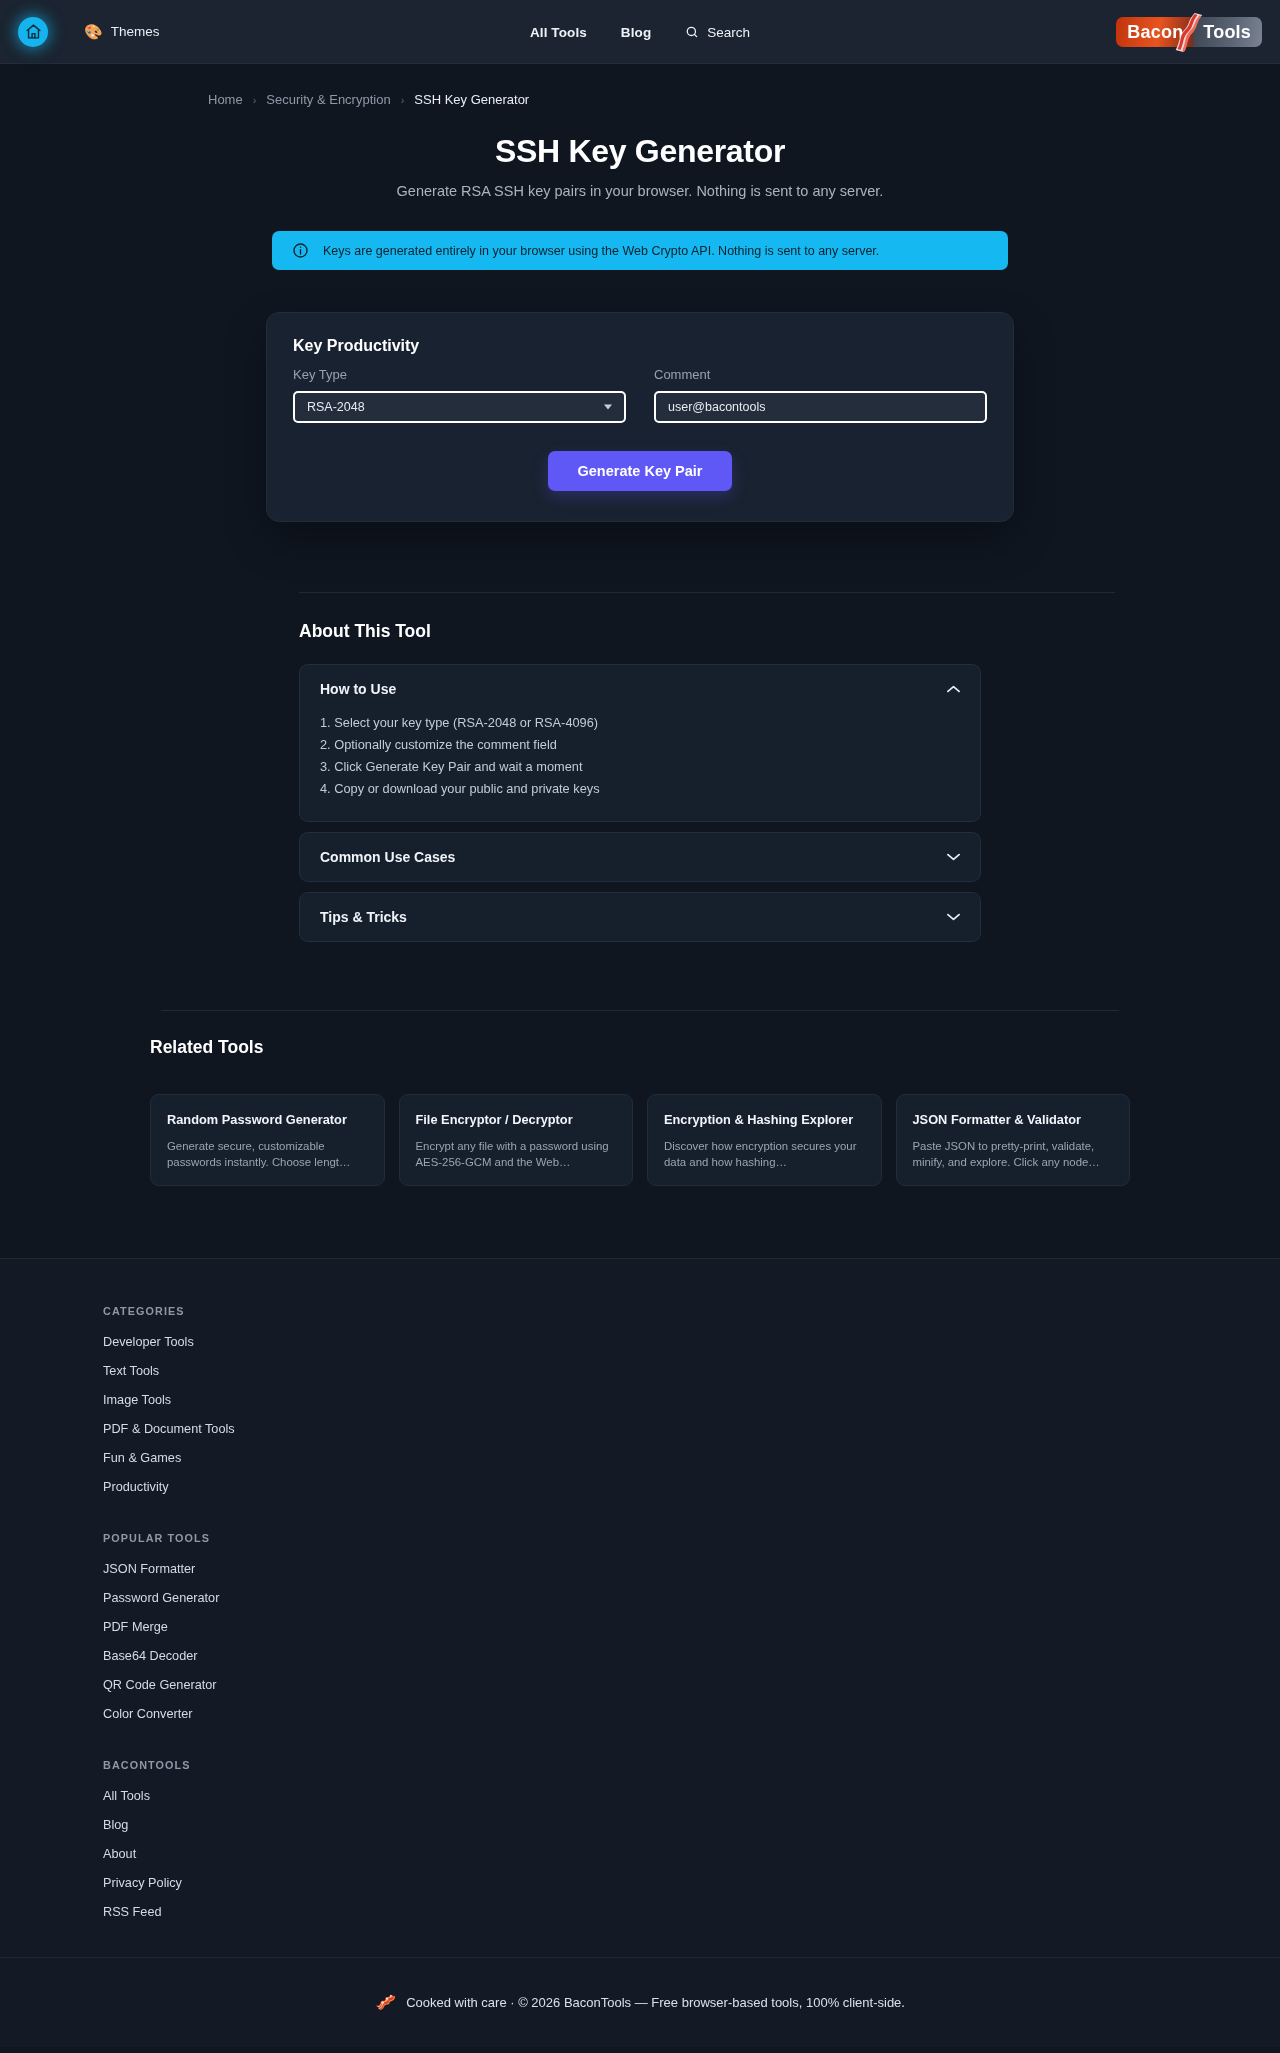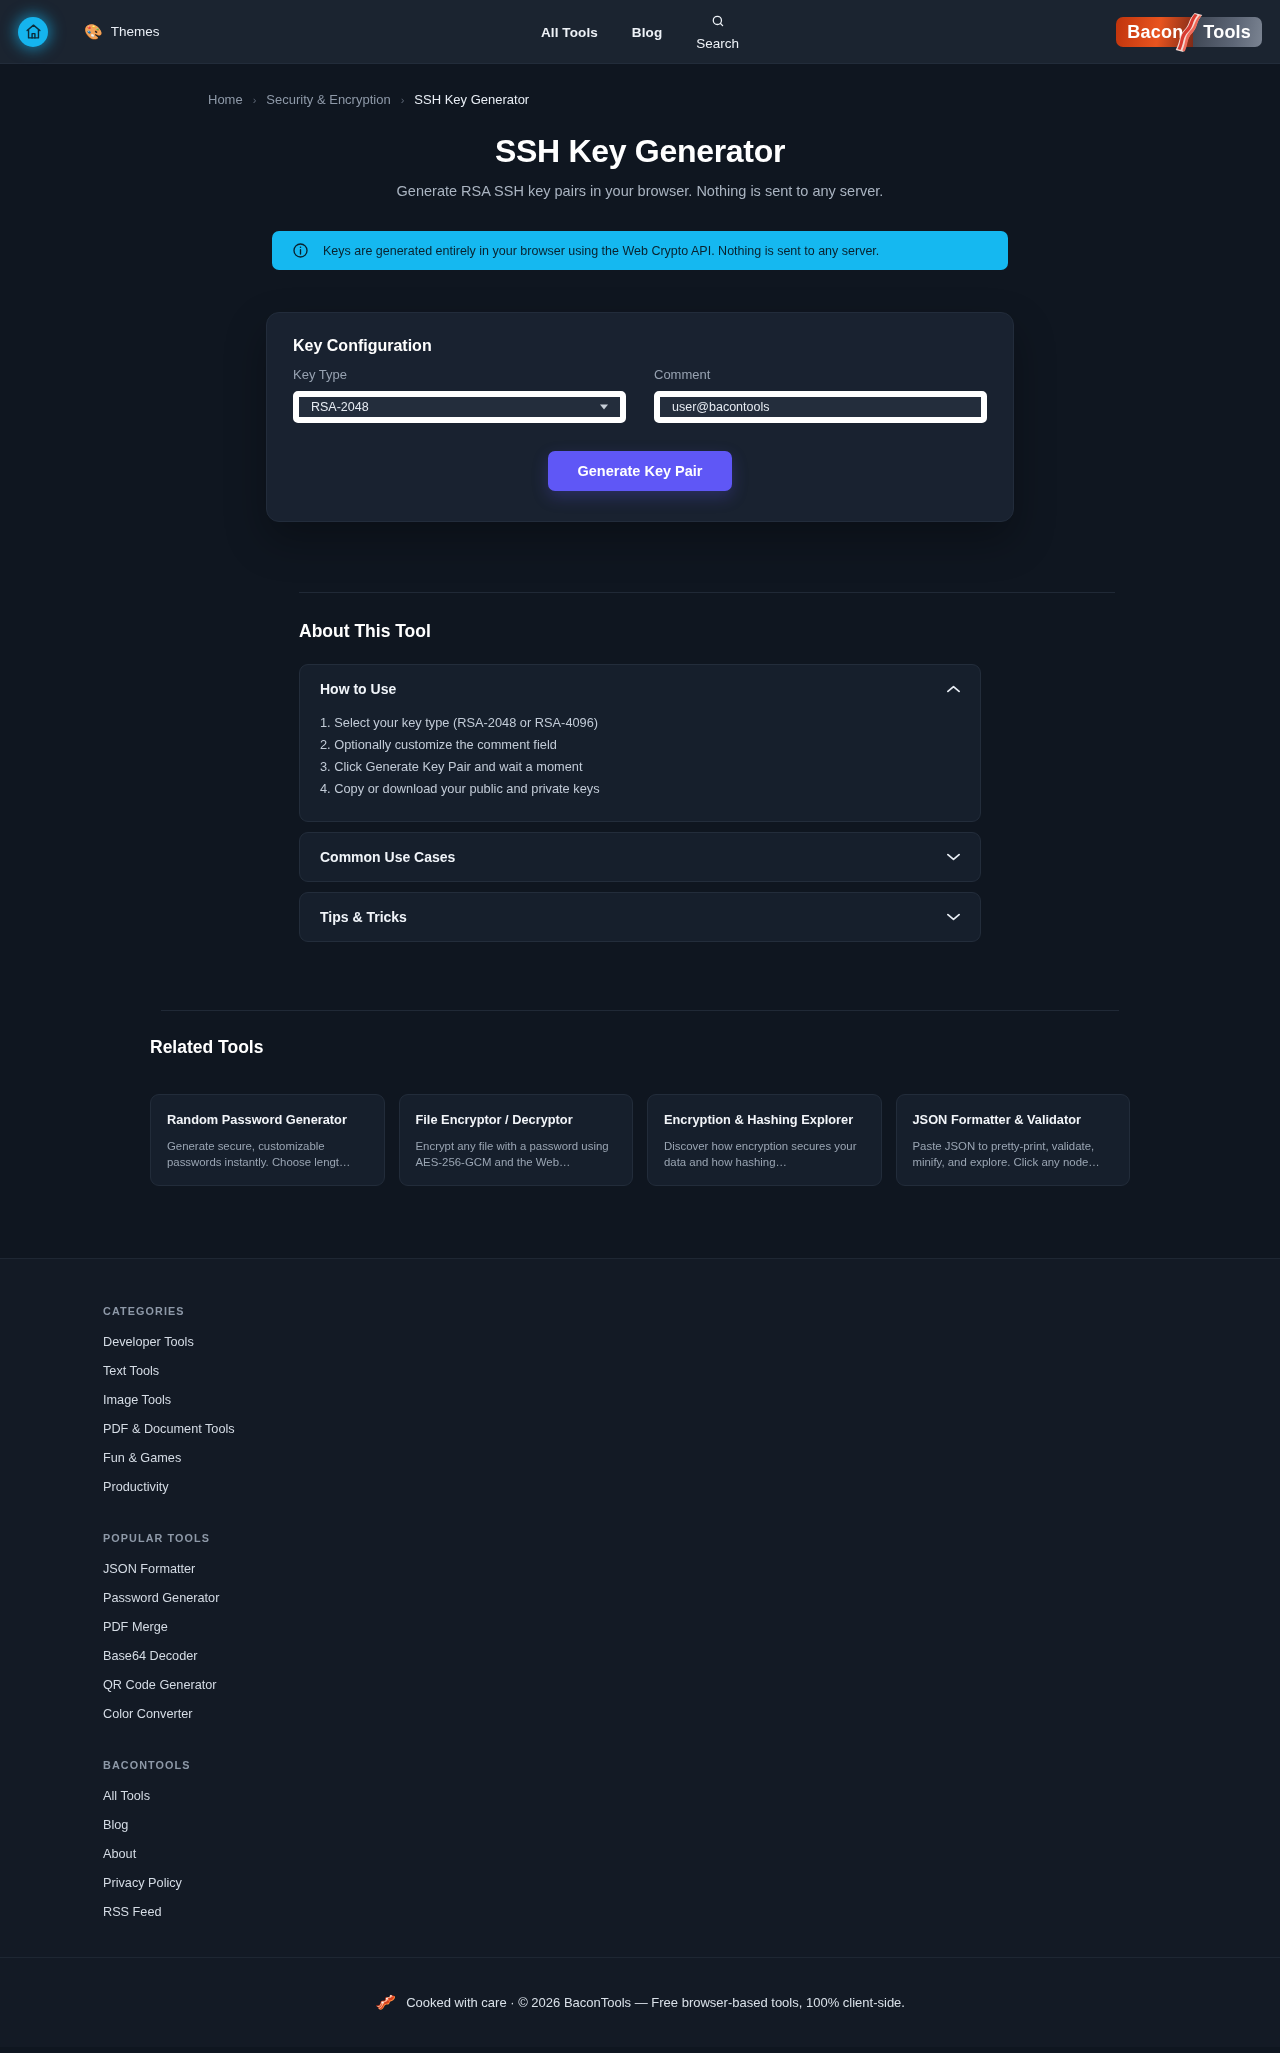--- a/index.html
+++ b/index.html
@@ -34,21 +34,21 @@
   .home-btn svg { display:block; }
   .themes { display: flex; align-items: center; gap: 8px; font-size: 13.5px; color: #e8edf4; }
   .themes .emoji { font-size: 15px; line-height: 1; }
 
   .nav-center {
     position: absolute; left: 50%; top: 0; height: 64px;
     transform: translateX(-50%);
     display: flex; align-items: center; gap: 34px;
   }
   .nav-link { font-size: 13.5px; color: #eef2f7; font-weight: 600; letter-spacing: .1px; }
-  .nav-search { display: flex; align-items: center; gap: 8px; font-size: 13.5px; color: #eef2f7; font-weight: 500; flex-direction: column;}
+  .nav-search { display: flex; align-items: center; gap: 8px; font-size: 13.5px; color: #eef2f7; font-weight: 500;}
   .nav-search svg { display:block; }
 
   .nav-right { margin-left: auto; display:flex; align-items:center; }
   .logo {
     position: relative;
     display: flex; align-items: center;
     height: 30px;
     border-radius: 7px;
     overflow: visible;
   }
@@ -118,21 +118,21 @@
     padding: 24px 26px 30px 26px;
     box-shadow: 0 18px 42px rgba(0,0,0,.30);
   }
   .card-title { font-size: 16px; font-weight: 700; color: #ffffff; }
   .fields { display: flex; gap: 28px; margin-top: 12px; }
   .field { flex: 1; }
   .field-label { display:block; font-size: 13px; color: #97a2b1; margin-bottom: 9px; }
   .select-box, .text-box {
     width: 100%; height: 32px;
     background: #232d3c;
-    border: 6px solid #ffffff;
+    border: 2px solid #ffffff;
     border-radius: 5px;
     color: #e6ebf2;
     font-size: 12.5px;
     font-family: "Liberation Sans", sans-serif;
     padding: 4px 12px;
     display: flex; align-items: center;
     position: relative;
   }
   .select-box .caret {
     position:absolute; right: 12px; top: 50%; transform: translateY(-50%);
@@ -285,21 +285,21 @@
             <path d="M12 11v6" stroke-linecap="round"></path>
             <circle cx="12" cy="7.5" r="1.1" fill="#09222e" stroke="none"></circle>
         </svg>
       </span>
       <span class="banner-text">Keys are generated entirely in your browser using the Web Crypto API. Nothing is sent to any server.</span>
     </div>
   </div>
 
   <div class="card-wrap">
     <div class="config-card">
-      <div class="card-title">Key Configuration</div>
+      <div class="card-title">Key Productivity</div>
       <div class="fields">
         <div class="field">
           <label class="field-label">Key Type</label>
           <div class="select-box">
             <span>RSA-2048</span>
             <span class="caret"></span>
           </div>
         </div>
         <div class="field">
           <label class="field-label">Comment</label>

